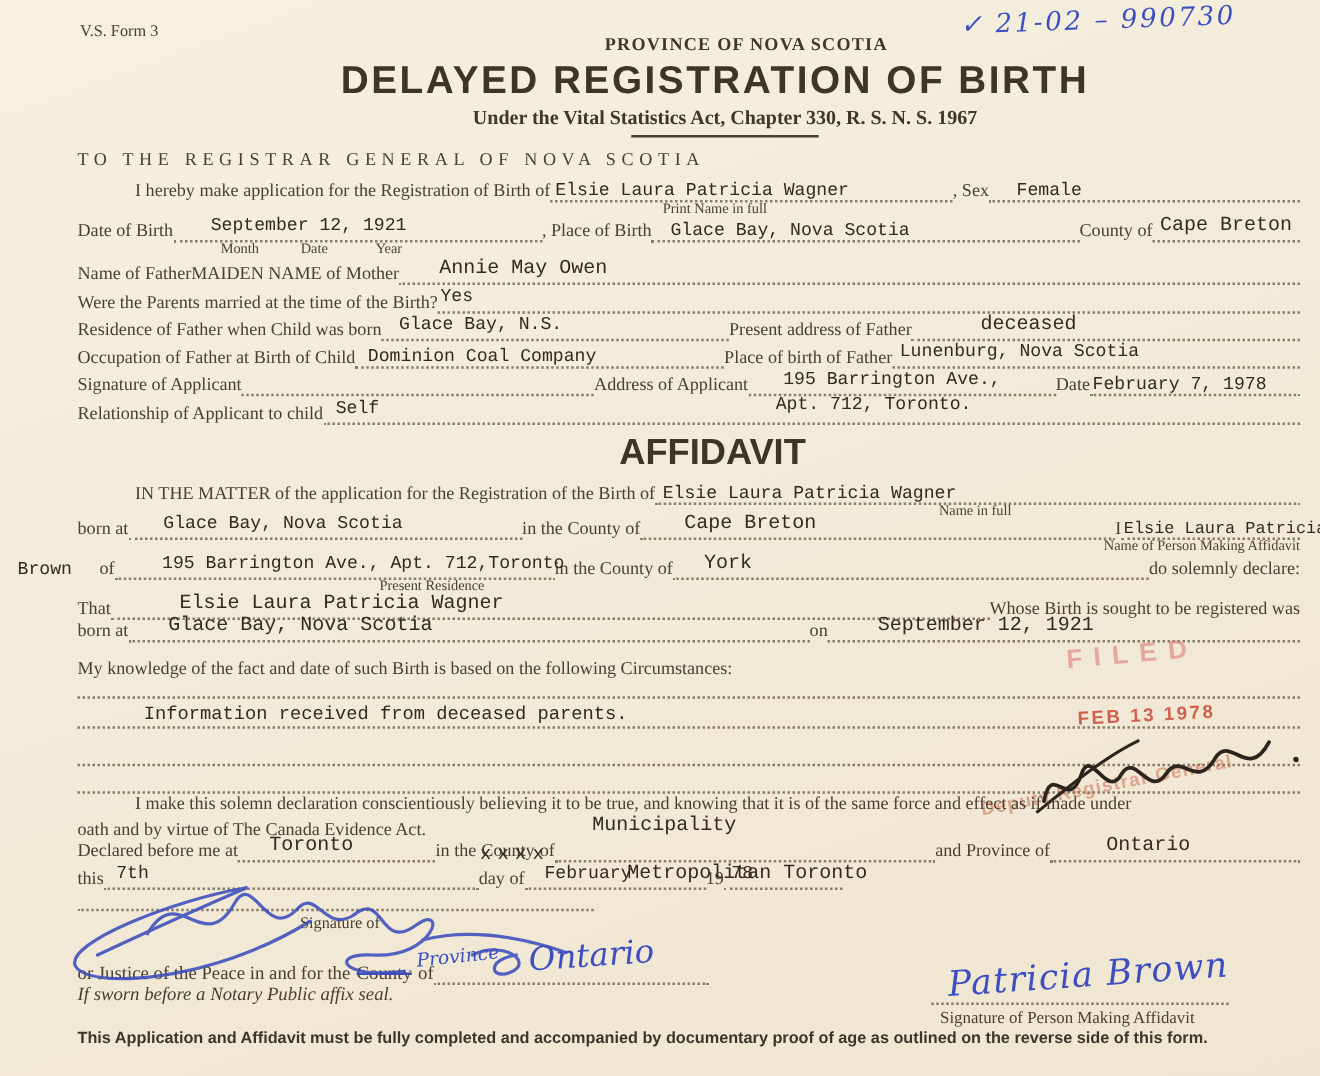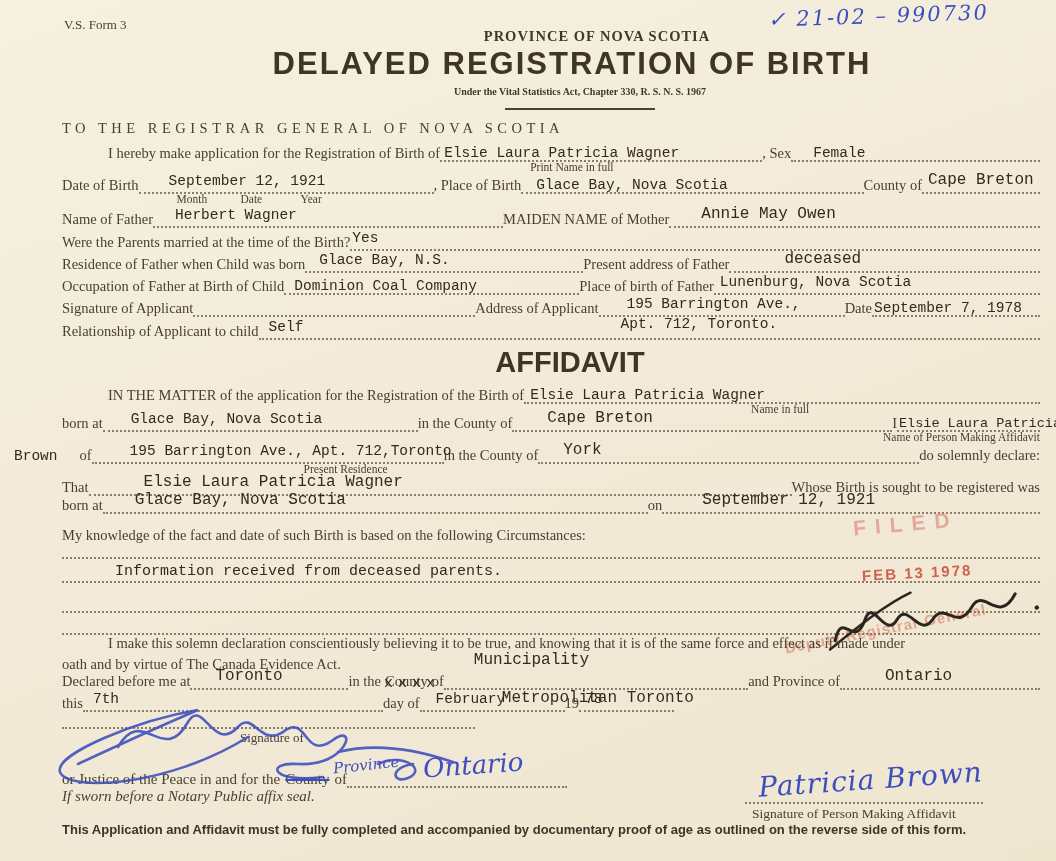--- a/index.html
+++ b/index.html
@@ -32,21 +32,21 @@
 </head>
 <body>
 
 <div id="page">
 
   <div class="abs lbl" style="left:64px;top:18px;font-size:13px;text-align:right;">V.S. Form 3</div>
   <div class="abs hw" style="left:768px;top:4px;font-size:21px;letter-spacing:2px;transform:rotate(-2deg);">✓ 21-02 – 990730</div>
 
   <div class="abs ctr" style="left:597px;top:28px;font-weight:bold;font-size:14.5px;letter-spacing:1px;color:#413726;">PROVINCE OF NOVA SCOTIA</div>
   <div class="abs ctr" style="left:572px;top:46px;font-family:'Liberation Sans','DejaVu Sans',sans-serif;font-weight:bold;font-size:31px;letter-spacing:2px;color:#3e3527;">DELAYED REGISTRATION OF BIRTH</div>
-  <div class="abs ctr" style="left:580px;top:86px;font-weight:bold;font-size:10px;color:#413726;">Under the Vital Statistics Act, Chapter 330, R. S. N. S. 1967</div>
+  <div class="abs ctr" style="left:580px;top:86px;font-weight:bold;font-size:16px;color:#413726;">Under the Vital Statistics Act, Chapter 330, R. S. N. S. 1967</div>
   <div class="abs ctr" style="left:580px;top:108px;width:150px;height:2px;background:#4a4033;"></div>
 
   <div class="abs lbl" style="left:62px;top:120px;letter-spacing:4.5px;">TO THE REGISTRAR GENERAL OF NOVA SCOTIA</div>
 
   <div class="frow" style="top:140px;">
     <span class="lbl" style="padding-left:46px;">I hereby make application for the Registration of Birth of</span>
     <span class="bl" style="width:322px;">
       <span class="tv" style="left:4px;">Elsie Laura Patricia Wagner</span>
       <span class="hint" style="left:90px;">Print Name in full</span>
     </span>
@@ -69,23 +69,20 @@
       <span class="tv" style="left:15px;">Glace Bay, Nova Scotia</span>
     </span>
     <span class="lbl">County of</span>
     <span class="bl" style="width:118px;">
       <span class="tv up lg" style="left:6px;">Cape Breton</span>
     </span>
   </div>
 
   <div class="frow" style="top:206px;">
     <span class="lbl">Name of Father</span>
-    <span class="bl" style="width:350px;">
-      <span class="tv up" style="left:22px;">Herbert Wagner</span>
-    </span>
     <span class="lbl">MAIDEN NAME of Mother</span>
     <span class="bl fx">
       <span class="tv up lg" style="left:32px;">Annie May Owen</span>
     </span>
   </div>
 
   <div class="frow" style="top:229px;">
     <span class="lbl">Were the Parents married at the time of the Birth?</span>
     <span class="bl fx">
       <span class="tv up" style="left:2px;">Yes</span>
@@ -117,21 +114,21 @@
   <div class="frow" style="top:295px;">
     <span class="lbl">Signature of Applicant</span>
     <span class="bl" style="width:282px;"></span>
     <span class="lbl">Address of Applicant</span>
     <span class="bl fx">
       <span class="tv" style="left:28px;bottom:3px;">195 Barrington Ave.,</span>
       <span class="tv" style="left:22px;bottom:-17px;">Apt. 712, Toronto.</span>
     </span>
     <span class="lbl">Date</span>
     <span class="bl" style="width:168px;">
-      <span class="tv" style="left:2px;">September 7, 1978</span>
+      <span class="tv" style="left:2px;">February 7, 1978</span>
     </span>
   </div>
 
   <div class="frow" style="top:318px;">
     <span class="lbl">Relationship of Applicant to child</span>
     <span class="bl fx">
       <span class="tv up" style="left:10px;">Self</span>
     </span>
   </div>
 

